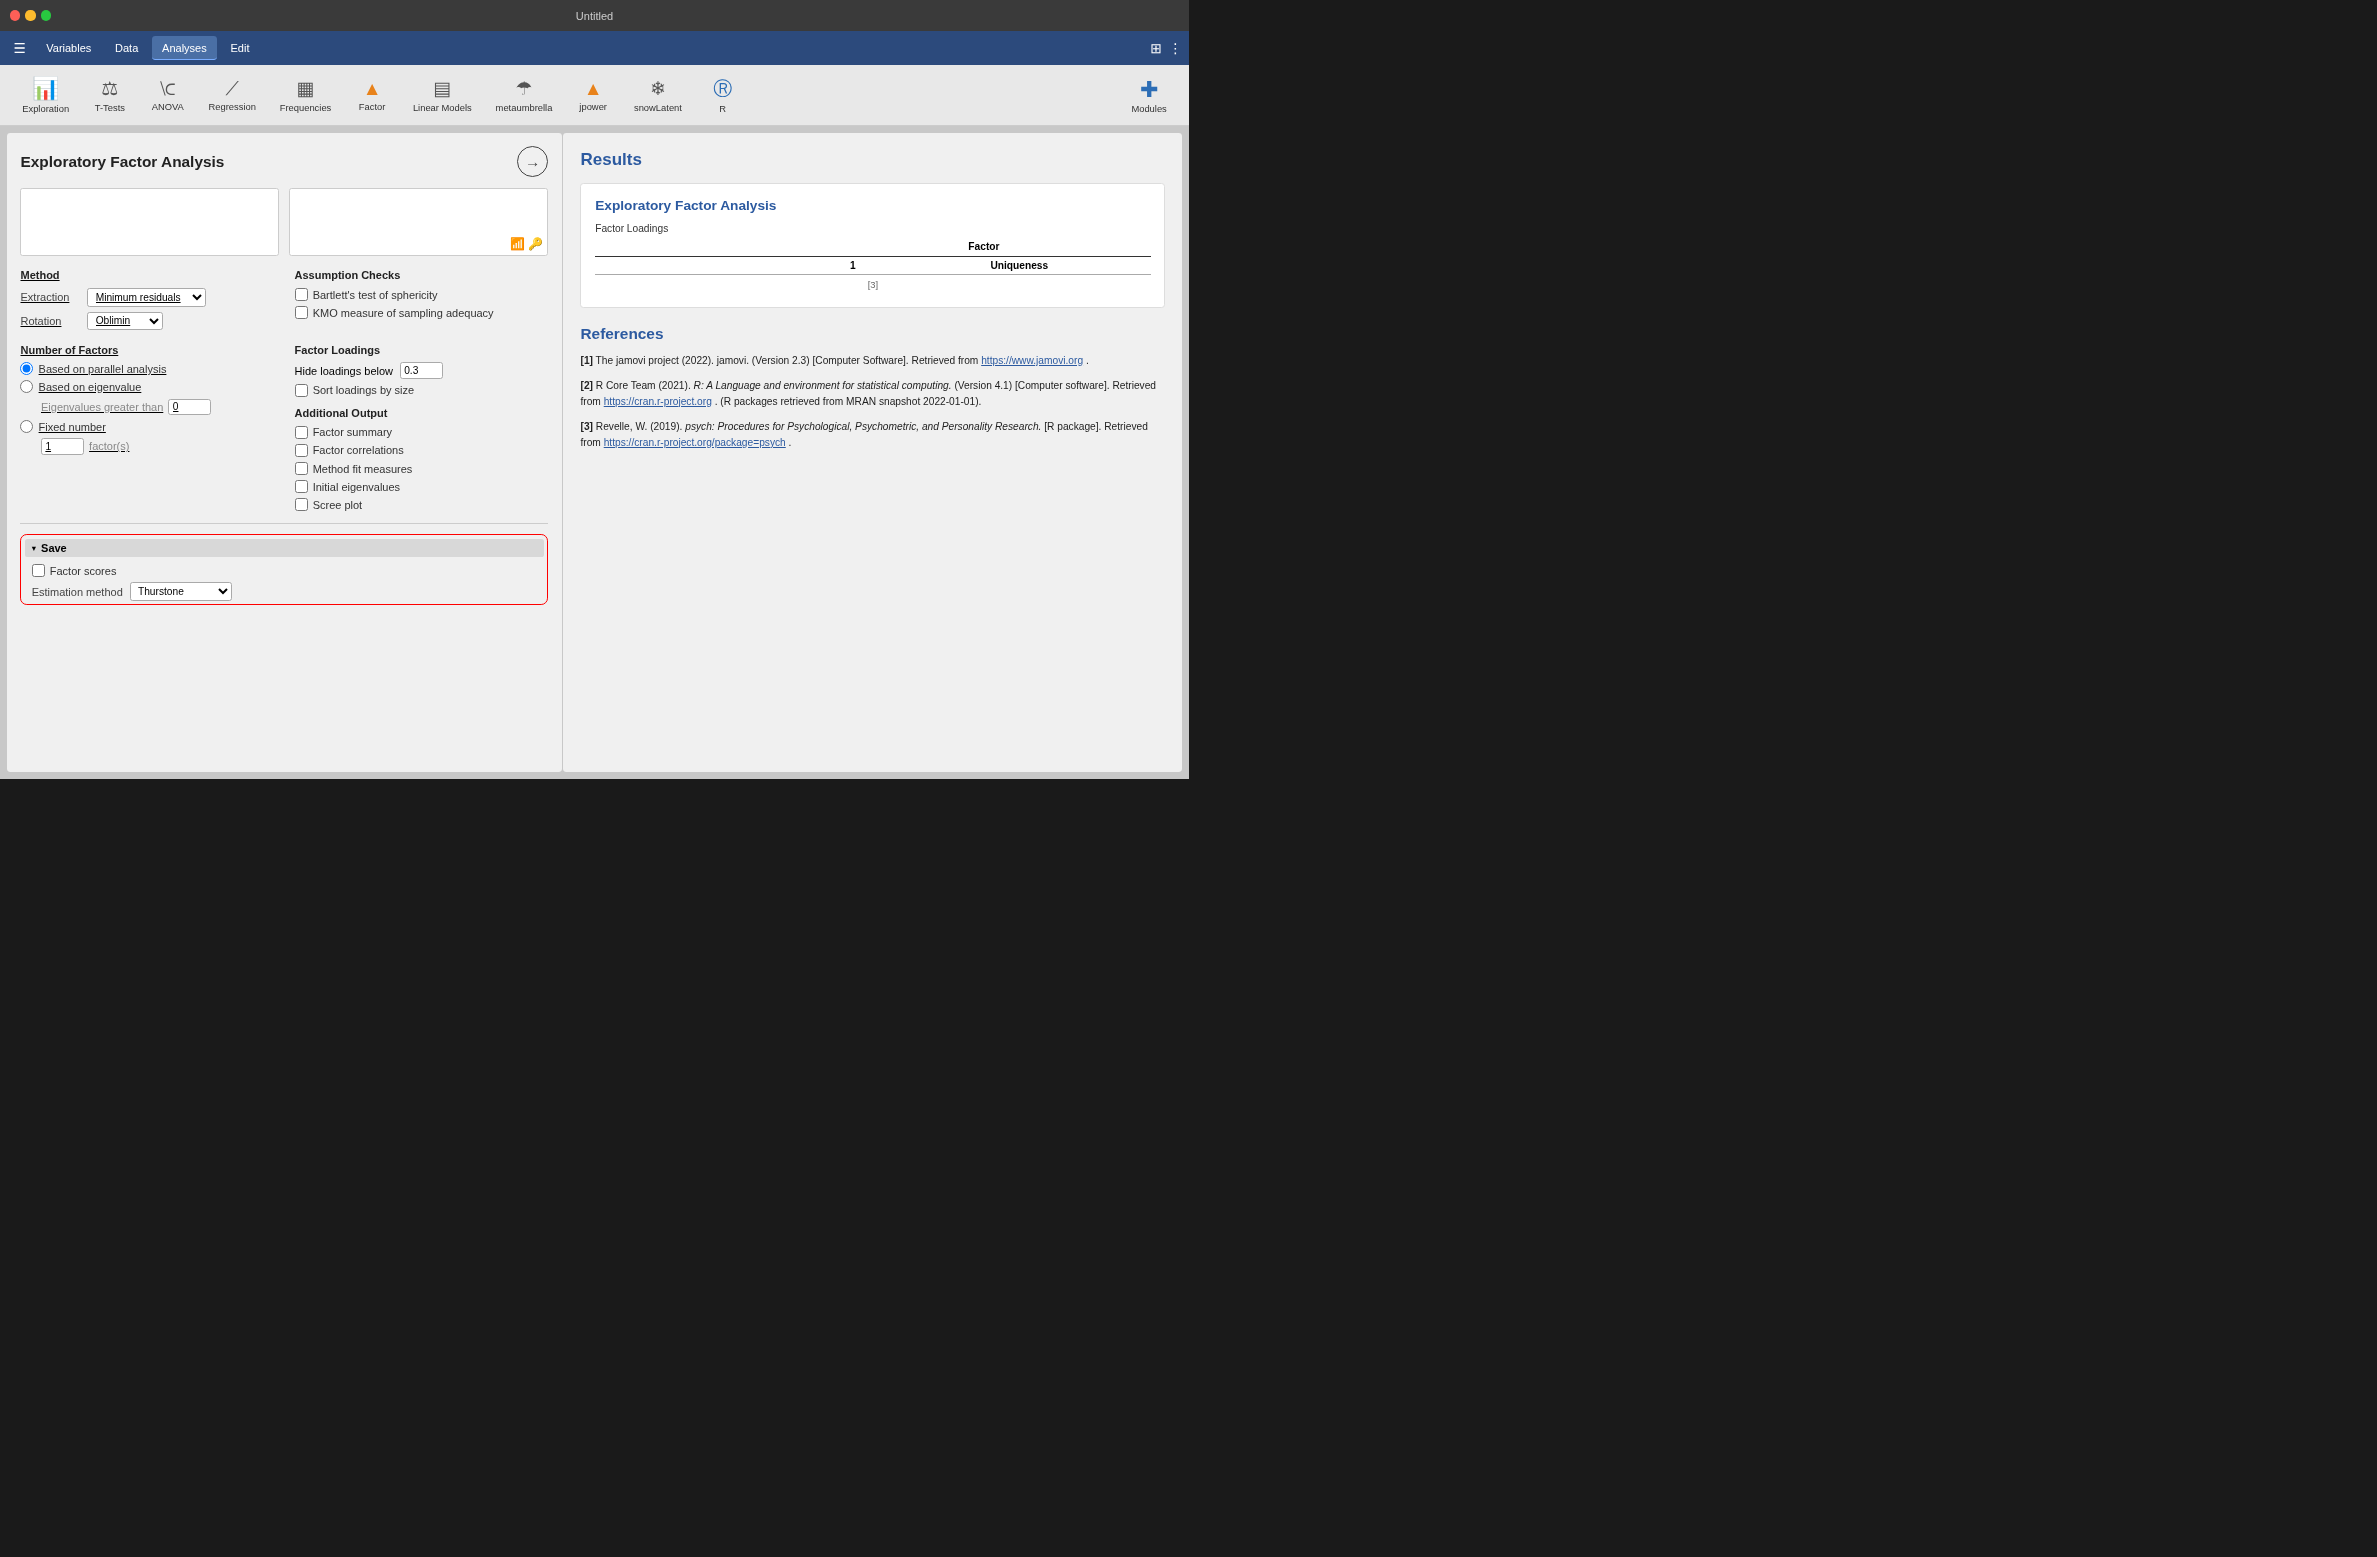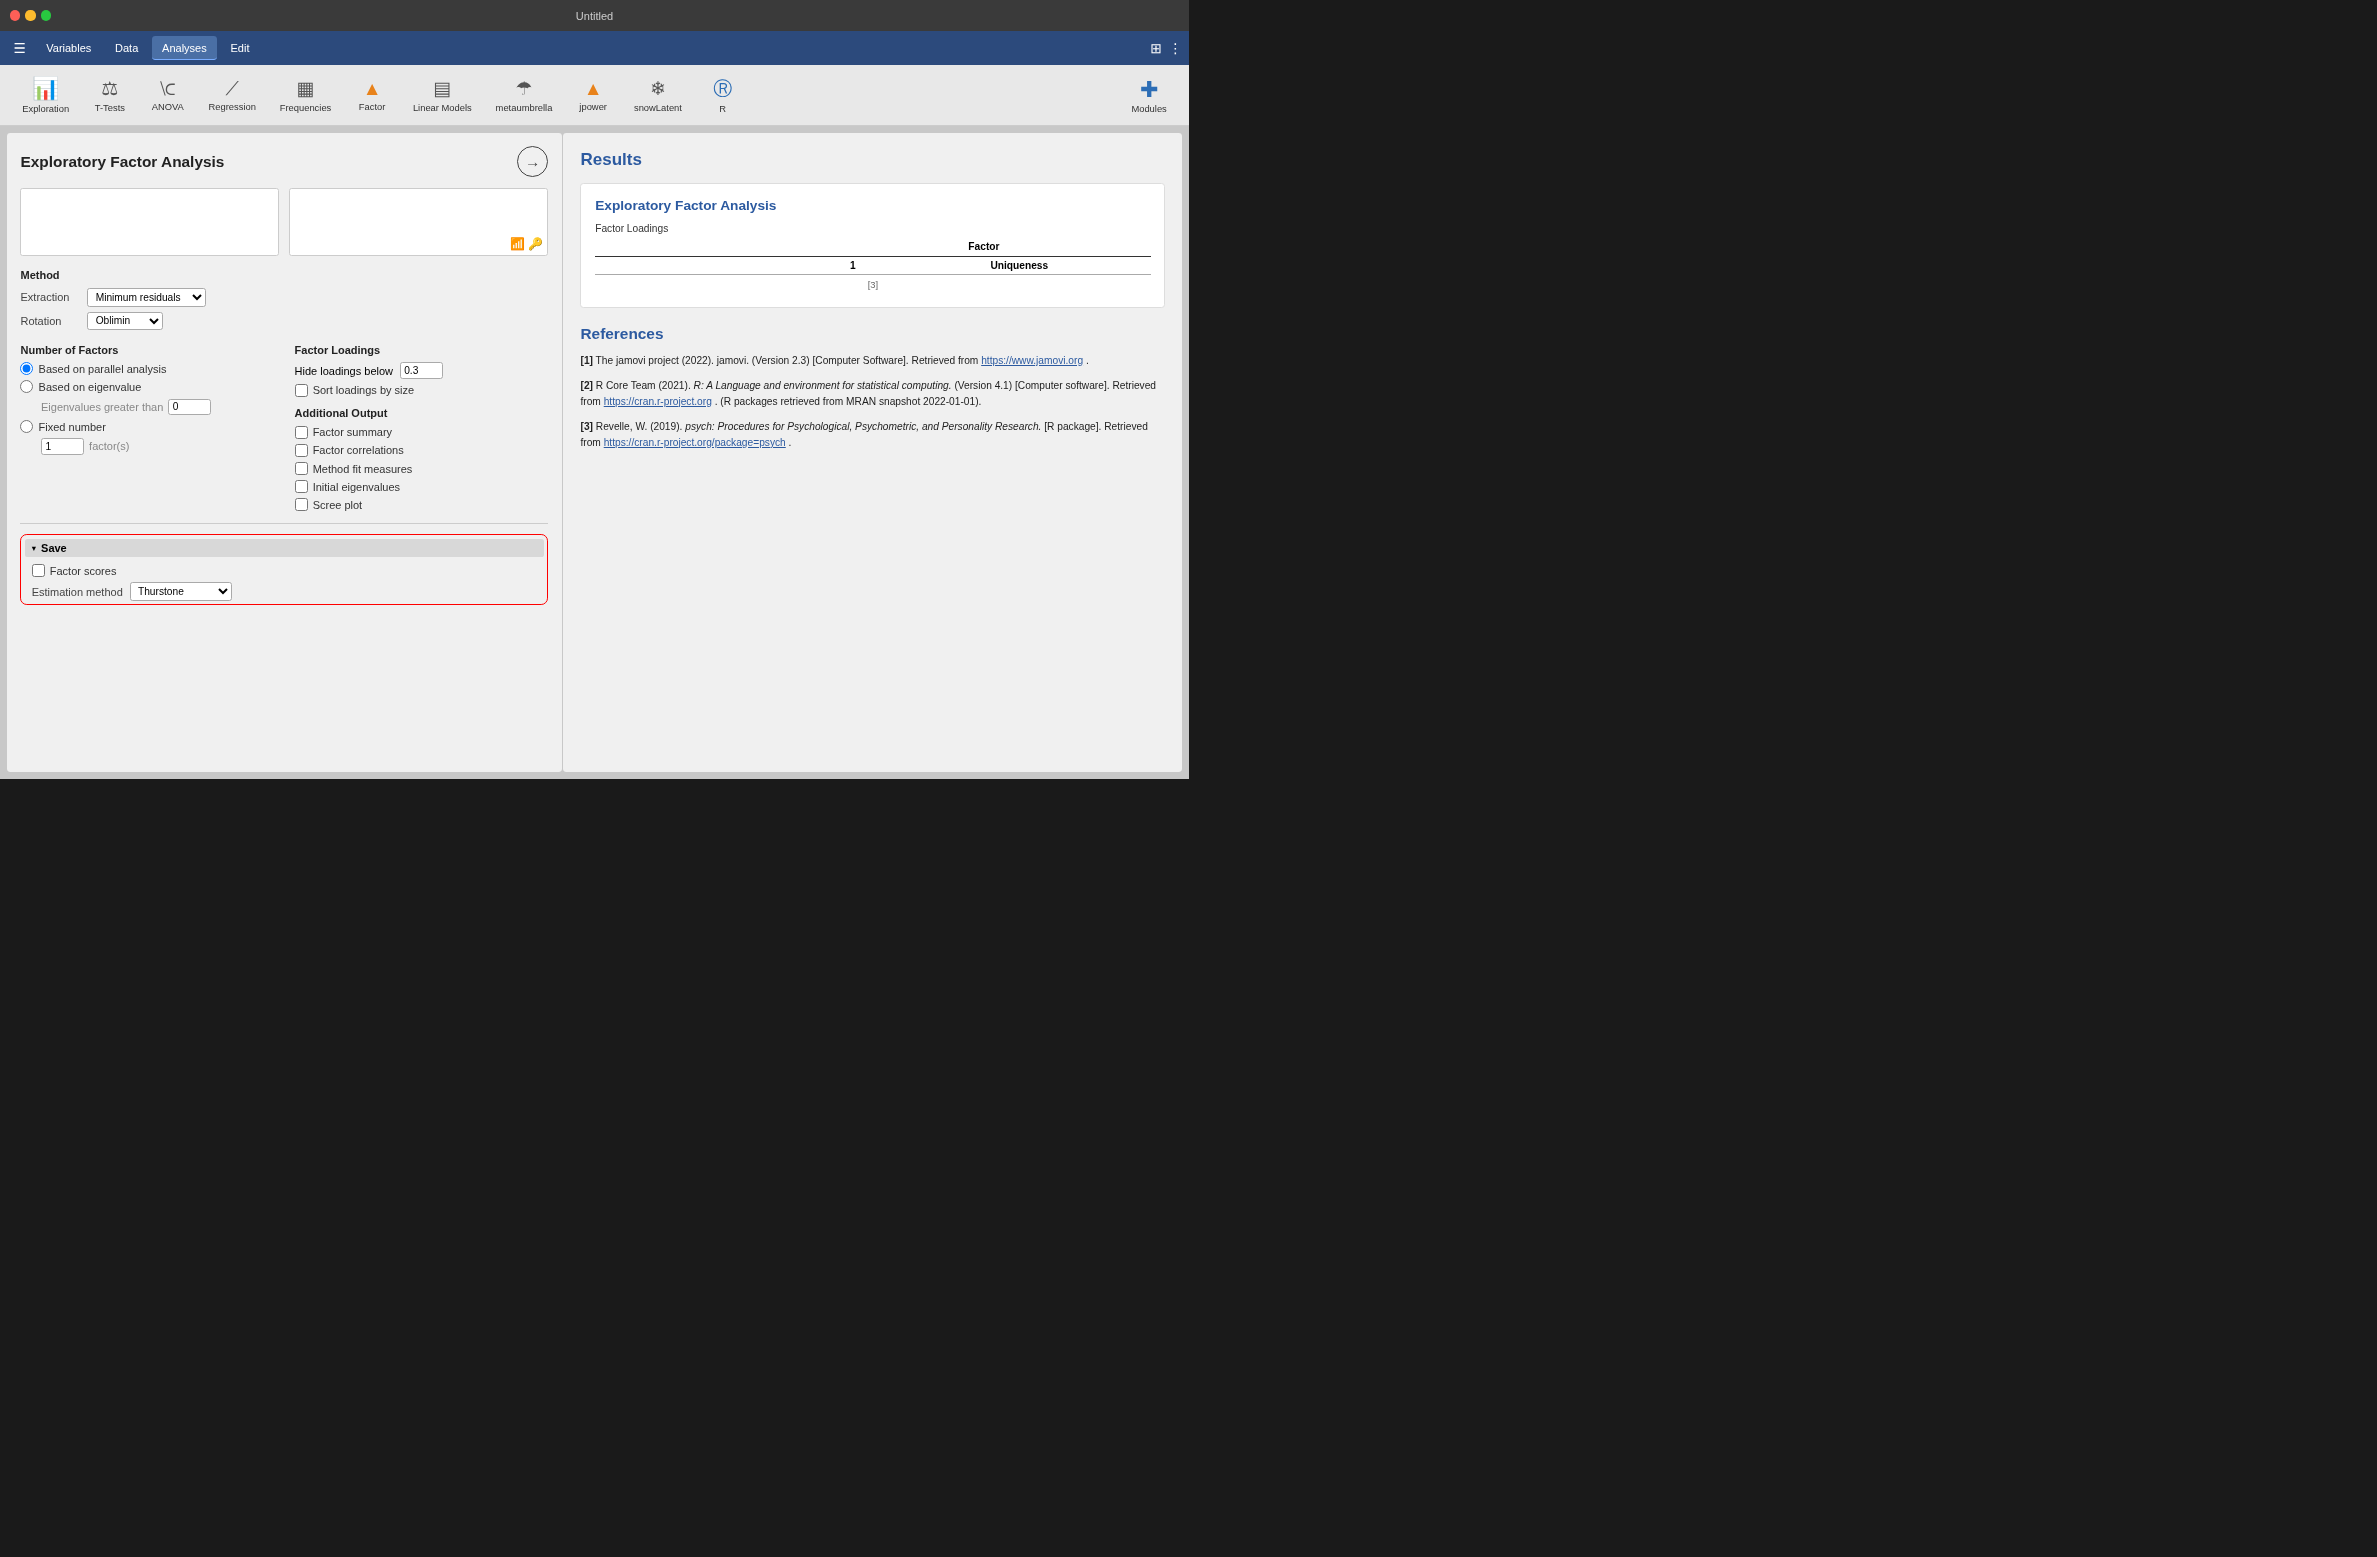--- a/index.html
+++ b/index.html
@@ -228,21 +228,21 @@
       border-radius: 2.6px;
       padding: 1.7px 3.4px;
       font-size: 10.2px;
     }
 
     
     .two-col {
       display: flex;
       gap: 20.5px;
     }
-    .col-left { flex: 1; }
+    .col-left { flex: 1; text-decoration: underline; }
     .col-right { flex: 1; }
 
     
     .loading-row {
       display: flex;
       align-items: center;
       gap: 6.8px;
       margin-bottom: 5.1px;
     }
     .loading-input {
@@ -470,20 +470,31 @@
             <option>Oblimin</option>
             <option>Varimax</option>
             <option>Quartimax</option>
             <option>Promax</option>
             <option>Simplimax</option>
             <option>None</option>
           </select>
         </div>
       </div>
 
+      <div class="col-right">
+        <div class="section-title">Assumption Checks</div>
+        <div class="check-row">
+          <input type="checkbox" id="bartlett" style="">
+          <label class="check-label" for="bartlett">Bartlett's test of sphericity</label>
+        </div>
+        <div class="check-row">
+          <input type="checkbox" id="kmo" style="">
+          <label class="check-label" for="kmo">KMO measure of sampling adequacy</label>
+        </div>
+      </div>
     </div>
 
     <div class="two-col" style="margin-top: 8.5px;">
       <div class="col-left">
         <div class="section-title">Number of Factors</div>
         <div class="radio-row">
           <input type="radio" name="num-factors" id="parallel" checked="" style="">
           <label class="radio-label" for="parallel">Based on parallel analysis</label>
         </div>
         <div class="radio-row">

